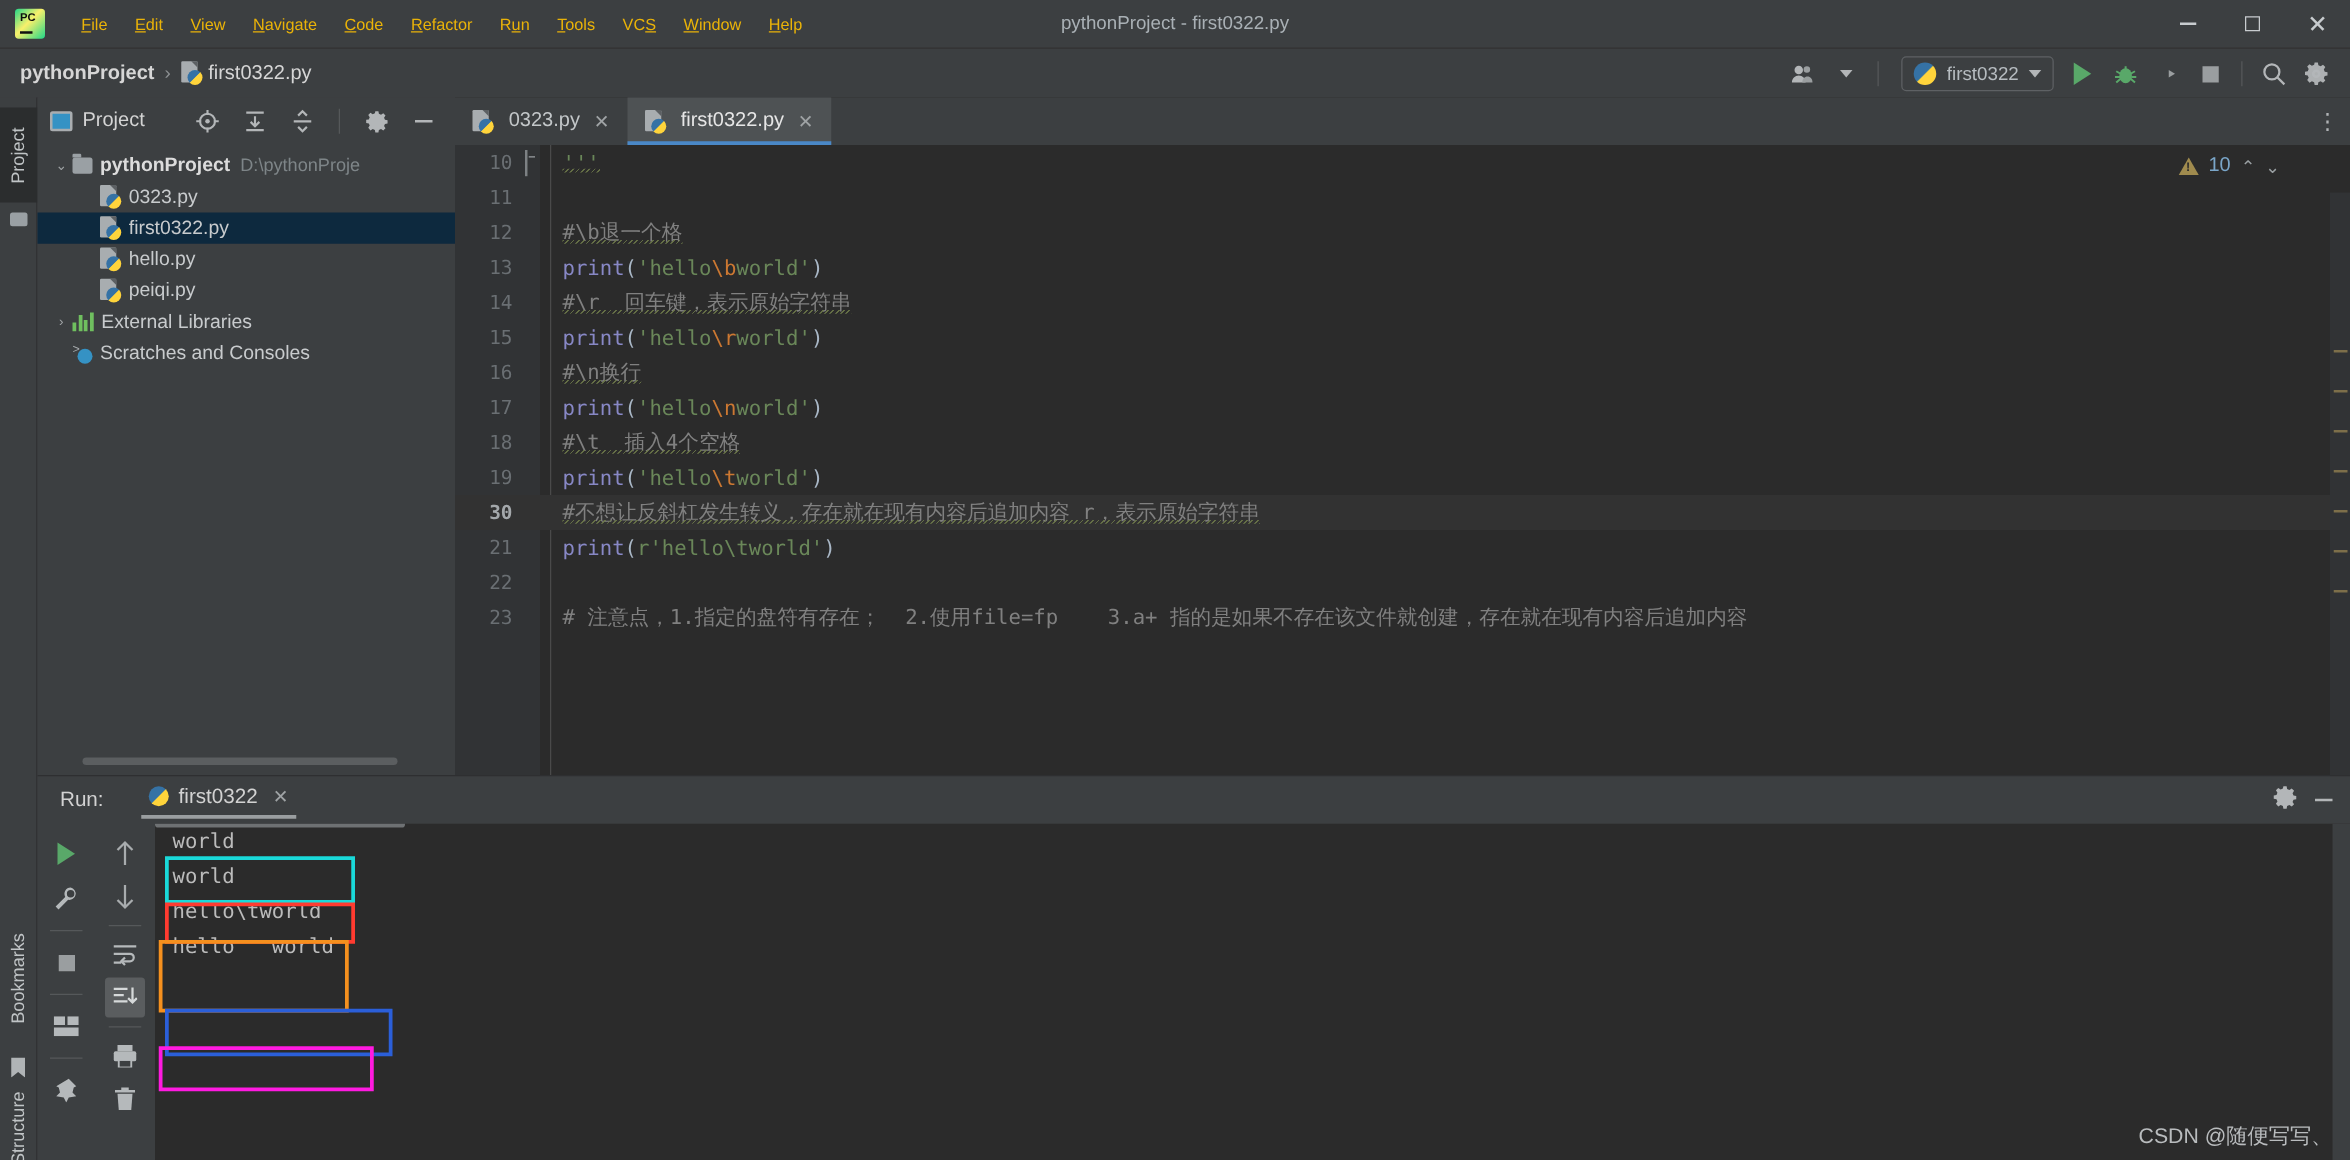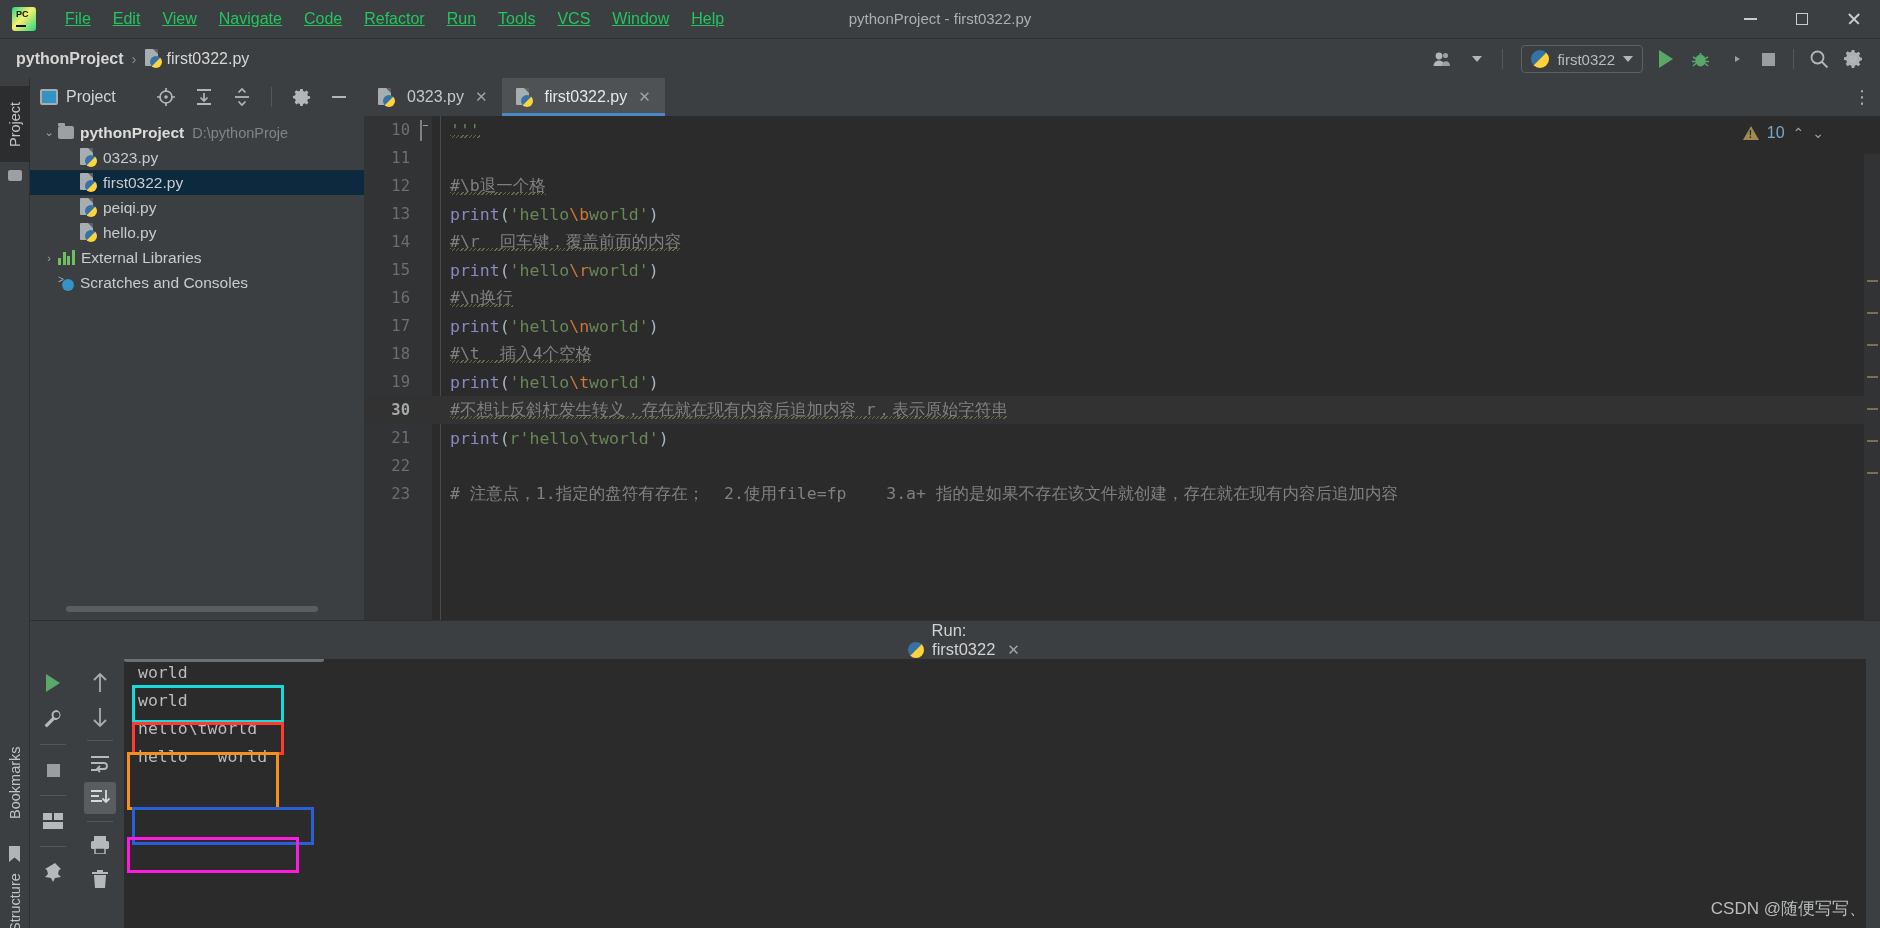--- a/index.html
+++ b/index.html
@@ -26,23 +26,22 @@
   .pc-logo::after {
     content: "PC"; font-size: 9px; font-weight: bold; color: #0d0d0d;
     font-family: "Liberation Sans", sans-serif; line-height: 1;
     position:absolute; top:3px; left:4px;
   }
   .pc-logo::before{
     content:""; position:absolute; bottom:4px; left:4px; width:10px; height:2px; background:#111;
   }
   .menubar { display: flex; align-items: center; margin-left: 18px; gap: 0px; }
   .menu-item {
-    color: #22c55e; font-size: 16px; padding: 4px 11px; cursor: default;
+    color: #eab308; font-size: 13px; padding: 4px 11px; cursor: default;
     white-space: nowrap;
-    text-decoration: underline;
   }
   .menu-item .u { text-decoration: underline; }
   .win-title {
     position: absolute; left: 0; top: 0; width: 1880px; height: 38px;
     line-height: 38px; text-align: center; color: #a9b0b5; font-size: 15px;
     pointer-events: none;
   }
   .win-btns { position: absolute; right: 0; top: 0; height: 38px; display: flex; align-items: center; }
   .win-btn {
     width: 52px; height: 38px; display:flex; align-items:center; justify-content:center;
@@ -213,21 +212,21 @@
   .rightmark {
     position:absolute; right:0; top:38px; width:16px; height:504px; background:#313335;
   }
   .rm { position:absolute; right:2px; width:11px; height:2px; background:#7d6f4a; }
 
   
   .runpanel {
     position:absolute; left:30px; top:620px; width:1850px; height:308px; background:#3c3f41;
     border-top:1px solid #2e2f31;
   }
-  .run-header { height:38px; display:flex; align-items:center; padding-left:18px; gap:0;flex-direction:column; }
+  .run-header { height:38px; display:flex; align-items:center; padding-left:18px; gap:0; }
   .run-label { color:#d2d2d2; font-size:16.5px; margin-right:30px; }
   .run-tab {
     display:flex; align-items:center; gap:8px; color:#d2d2d2; font-size:16.5px;
     position:relative; padding:0 6px 6px 6px;
   }
   .run-tab::after {
     content:""; position:absolute; left:0; bottom:-2px; width:100%; height:3px; background:#9a9ea0;
   }
   .py-circle {
     width:16px;height:16px;border-radius:50%;
@@ -439,29 +438,29 @@
             <span class="py"></span>
           </span>
           <span class="tree-label">first0322.py</span>
         </div>
         <div class="tree-row" style="padding-left: 32px;">
           <span class="twisty">&nbsp;</span>
           <span class="pyfile-icon" style="margin-right: 6px;">
             <span class="page"></span>
             <span class="py"></span>
           </span>
-          <span class="tree-label">peiqi.py</span>
+          <span class="tree-label">hello.py</span>
         </div>
         <div class="tree-row" style="padding-left: 32px;">
           <span class="twisty">&nbsp;</span>
           <span class="pyfile-icon" style="margin-right: 6px;">
             <span class="page"></span>
             <span class="py"></span>
           </span>
-          <span class="tree-label">hello.py</span>
+          <span class="tree-label">peiqi.py</span>
         </div>
         <div class="tree-row" style="padding-left: 10px;">
           <span class="twisty">›</span>
           <span class="lib-icon">
             <i style="height:7px"></i>
             <i style="height:13px"></i>
             <i style="height:9px"></i>
             <i style="height:15px"></i>
           </span>
           <span class="tree-label">External Libraries</span>
@@ -521,21 +520,21 @@
             <span class="ctext"><span class="cmt-wrap"><span class="tok-cmt">#\b退一个格</span><span class="squiggle"></span></span></span>
           </div>
           <div class="cline">
             <span class="lnum">13</span>
             <span class="foldcol"></span>
             <span class="ctext"><span class="tok-fn">print</span><span class="tok-punct">(</span><span class="tok-str">'hello</span><span class="tok-esc">\b</span><span class="tok-str">world'</span><span class="tok-punct">)</span></span>
           </div>
           <div class="cline">
             <span class="lnum">14</span>
             <span class="foldcol"></span>
-            <span class="ctext"><span class="cmt-wrap"><span class="tok-cmt">#\r  回车键，覆盖前面的内容</span><span class="squiggle"></span></span></span>
+            <span class="ctext"><span class="cmt-wrap"><span class="tok-cmt">#\r  回车键，表示原始字符串</span><span class="squiggle"></span></span></span>
           </div>
           <div class="cline">
             <span class="lnum">15</span>
             <span class="foldcol"></span>
             <span class="ctext"><span class="tok-fn">print</span><span class="tok-punct">(</span><span class="tok-str">'hello</span><span class="tok-esc">\r</span><span class="tok-str">world'</span><span class="tok-punct">)</span></span>
           </div>
           <div class="cline">
             <span class="lnum">16</span>
             <span class="foldcol"></span>
             <span class="ctext"><span class="cmt-wrap"><span class="tok-cmt">#\n换行</span><span class="squiggle"></span></span></span>

